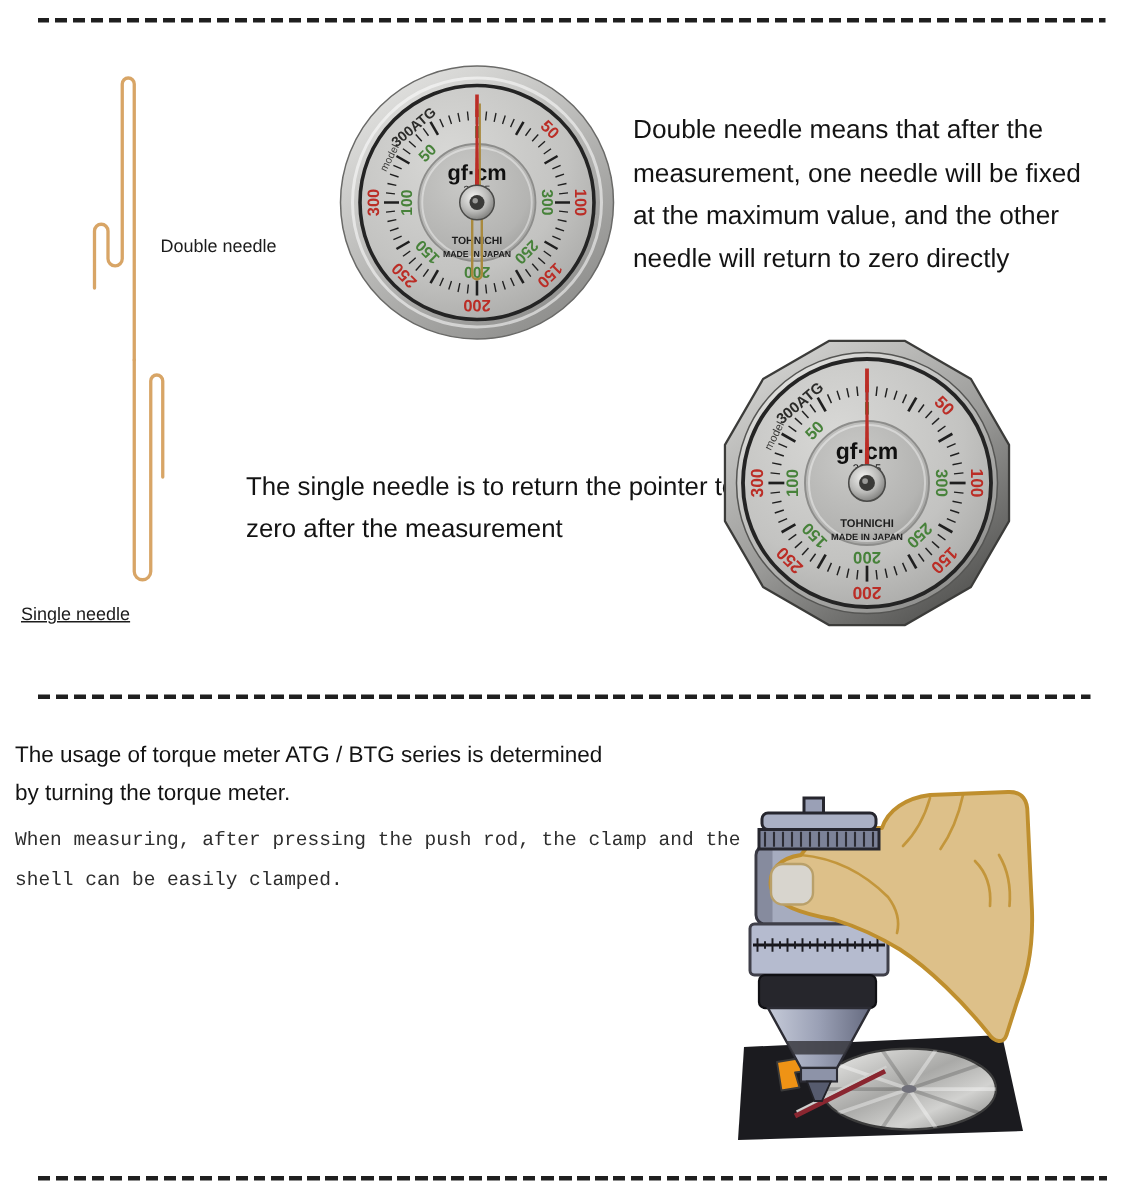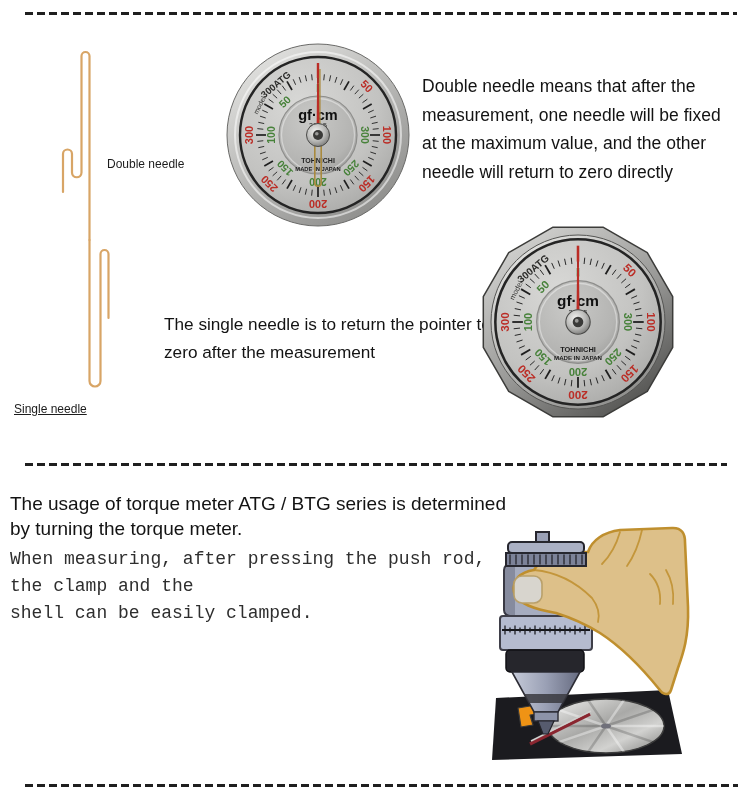--- a/index.html
+++ b/index.html
@@ -13,23 +13,23 @@
   .dash-mid{left:25px;top:463px;width:702px;}
   .dash-bottom{left:25px;top:784px;width:713px;}
   .abs{position:absolute;}
   .para{white-space:pre-line;font-size:17.5px;line-height:28px;color:#131313;}
   .para1{left:422px;top:72px;width:340px;line-height:28.5px;}
   .para2{left:136px;top:310px;width:400px;font-size:17.2px;margin-left:28px;}
   .small-label{font-size:12px;color:#1c1c1c;}
   .double-label{left:107px;top:157px;}
   .single-label{left:14px;top:402px;text-decoration:underline;}
   .usage-block{left:10px;top:492px;width:500px;}
-  .usage-text{white-space:pre-line;font-size:19px;line-height:24.6px;color:#131313;}
+  .usage-text{white-space:pre-line;font-size:15px;line-height:24.6px;color:#131313;}
   .usage-note{white-space:pre-line;font-family:"Liberation Mono","DejaVu Sans Mono",monospace;
-    font-size:18px;line-height:27px;color:#2e2e2e;margin-top:5px;}
+    font-size:13px;line-height:27px;color:#2e2e2e;margin-top:5px;}
   svg{position:absolute;display:block;}
   #wire-svg{left:40px;top:40px;}
   #gauge1{left:226px;top:43px;}
   #gauge2{left:478px;top:222px;}
   #illus{left:492px;top:512px;}
 </style>
 </head>
 <body>
 
 <div class="page">

